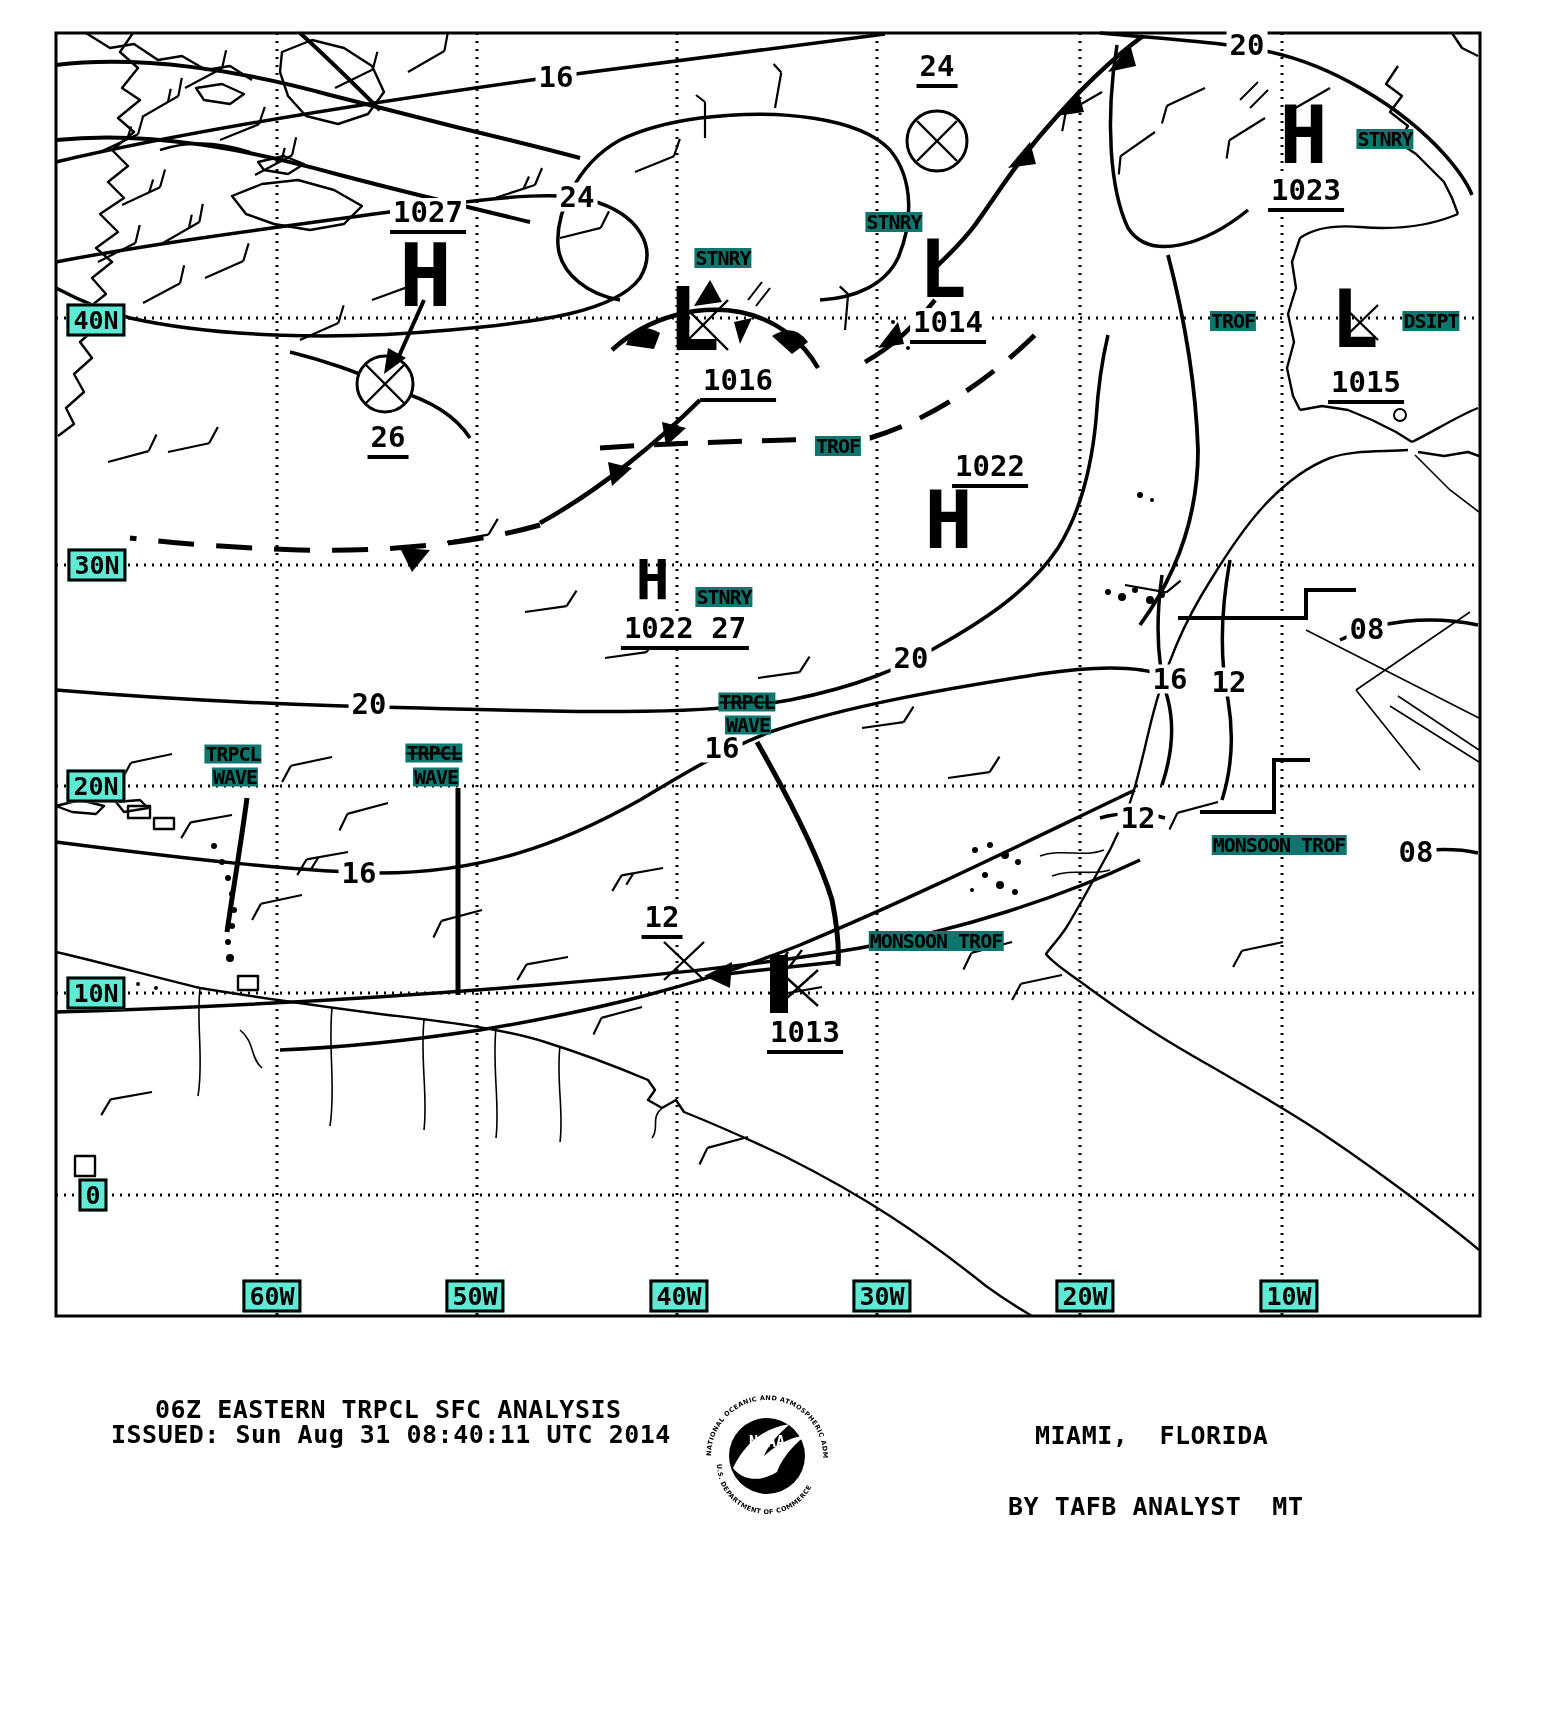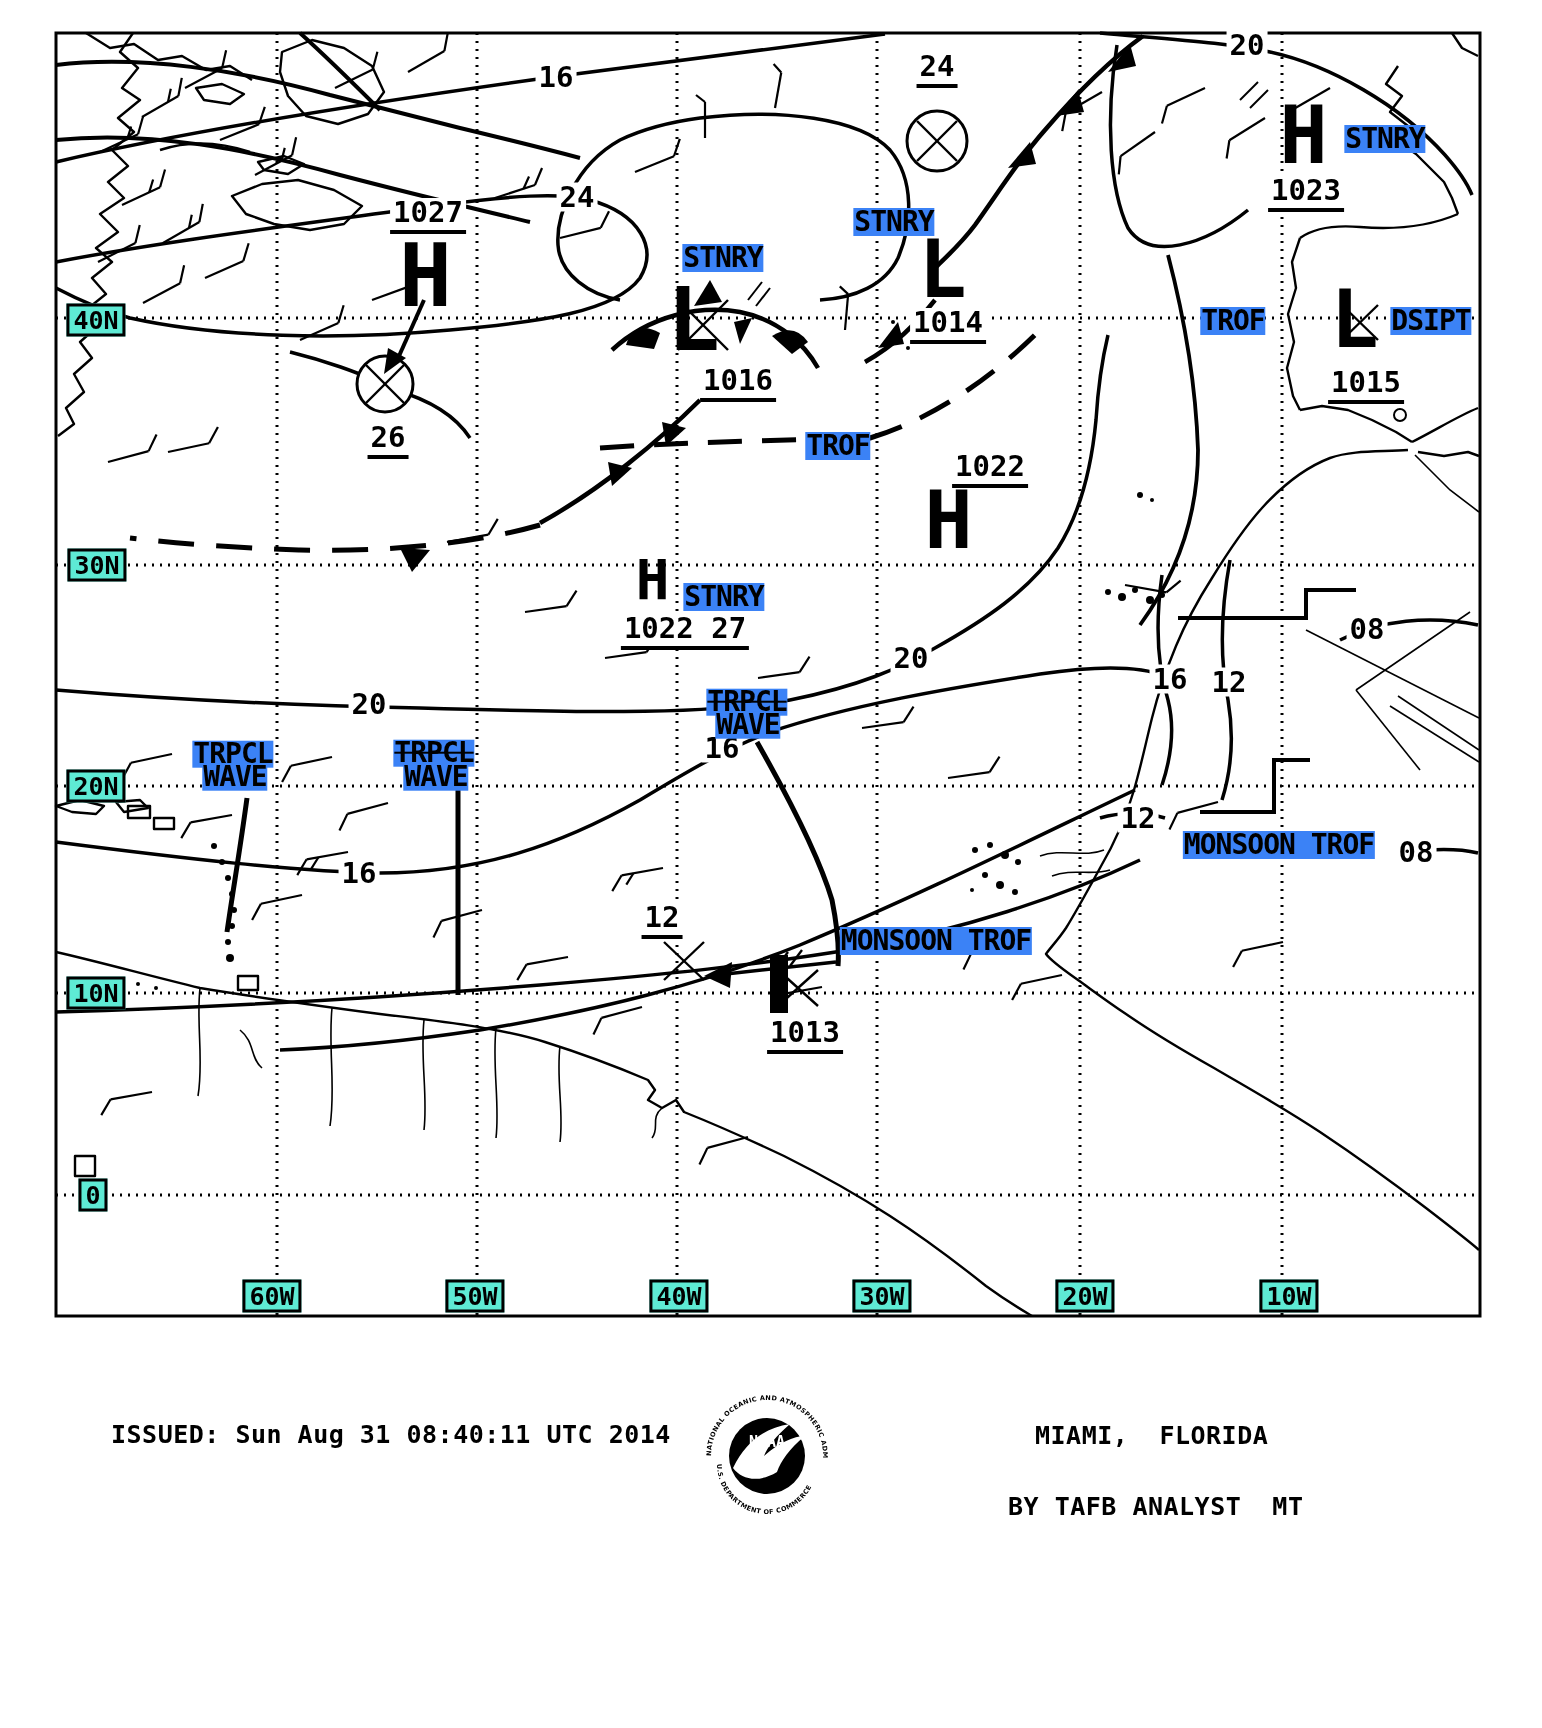--- a/index.html
+++ b/index.html
@@ -2,21 +2,21 @@
 <html><head>
 <meta charset="utf-8">
 <style>
   html,body{margin:0;padding:0;background:#fff;}
   #page{position:relative;width:1542px;height:1728px;background:#fff;overflow:hidden;
         font-family:"DejaVu Sans Mono",monospace;color:#000;}
   #chartsvg{position:absolute;left:0;top:0;}
   .lbl{position:absolute;transform:translate(-50%,-50%);font-weight:bold;color:#000;
        white-space:pre;line-height:1;text-align:center;}
   .cl{font-size:29px;background:#fff;padding:0 3px;}          
-  .feat{font-size:28px;background:#3b82f6;padding:0 1px;letter-spacing:-1px;}
+  .feat{font-size:20px;background:#0f766e;padding:0 1px;letter-spacing:-1px;}
   .pres{font-size:29px;background:#fff;border-bottom:4px solid #000;padding:0 3px 3px;}
   .glyph{font-size:88px;background:transparent;letter-spacing:-3px;}
   .glyph.md{font-size:80px;}
   .glyph.sm{font-size:56px;}
   .axlbl{font-size:25px;background:#5eead4;border:3px solid #000;padding:1px 4px;}
   .wave{line-height:0.95;}
   .strike{text-decoration:line-through;text-decoration-thickness:2px;}
   .ft{position:absolute;font-weight:bold;font-size:25px;white-space:pre;line-height:1.15;
       letter-spacing:0.5px;}
 </style>
@@ -379,17 +379,18 @@
 <div class="lbl feat" style="left:936px;top:941px">MONSOON TROF</div>
 <div class="lbl feat" style="left:1279px;top:845px">MONSOON TROF</div>
 
 <div class="lbl feat wave" style="left:233px;top:754px">TRPCL</div>
 <div class="lbl feat wave" style="left:235px;top:777px">WAVE</div>
 <div class="lbl feat wave strike" style="left:434px;top:753px">TRPCL</div>
 <div class="lbl feat wave" style="left:436px;top:777px">WAVE</div>
 <div class="lbl feat wave strike" style="left:747px;top:702px">TRPCL</div>
 <div class="lbl feat wave" style="left:748px;top:725px">WAVE</div>
 
+<div class="ft" style="left:155px;top:1396px">06Z EASTERN TRPCL SFC ANALYSIS</div>
 <div class="ft" style="left:111px;top:1421px">ISSUED: Sun Aug 31 08:40:11 UTC 2014</div>
 <div class="ft" style="left:1035px;top:1422px">MIAMI,  FLORIDA</div>
 <div class="ft" style="left:1008px;top:1493px">BY TAFB ANALYST  MT</div>
 
 </div>
 
 </body></html>

